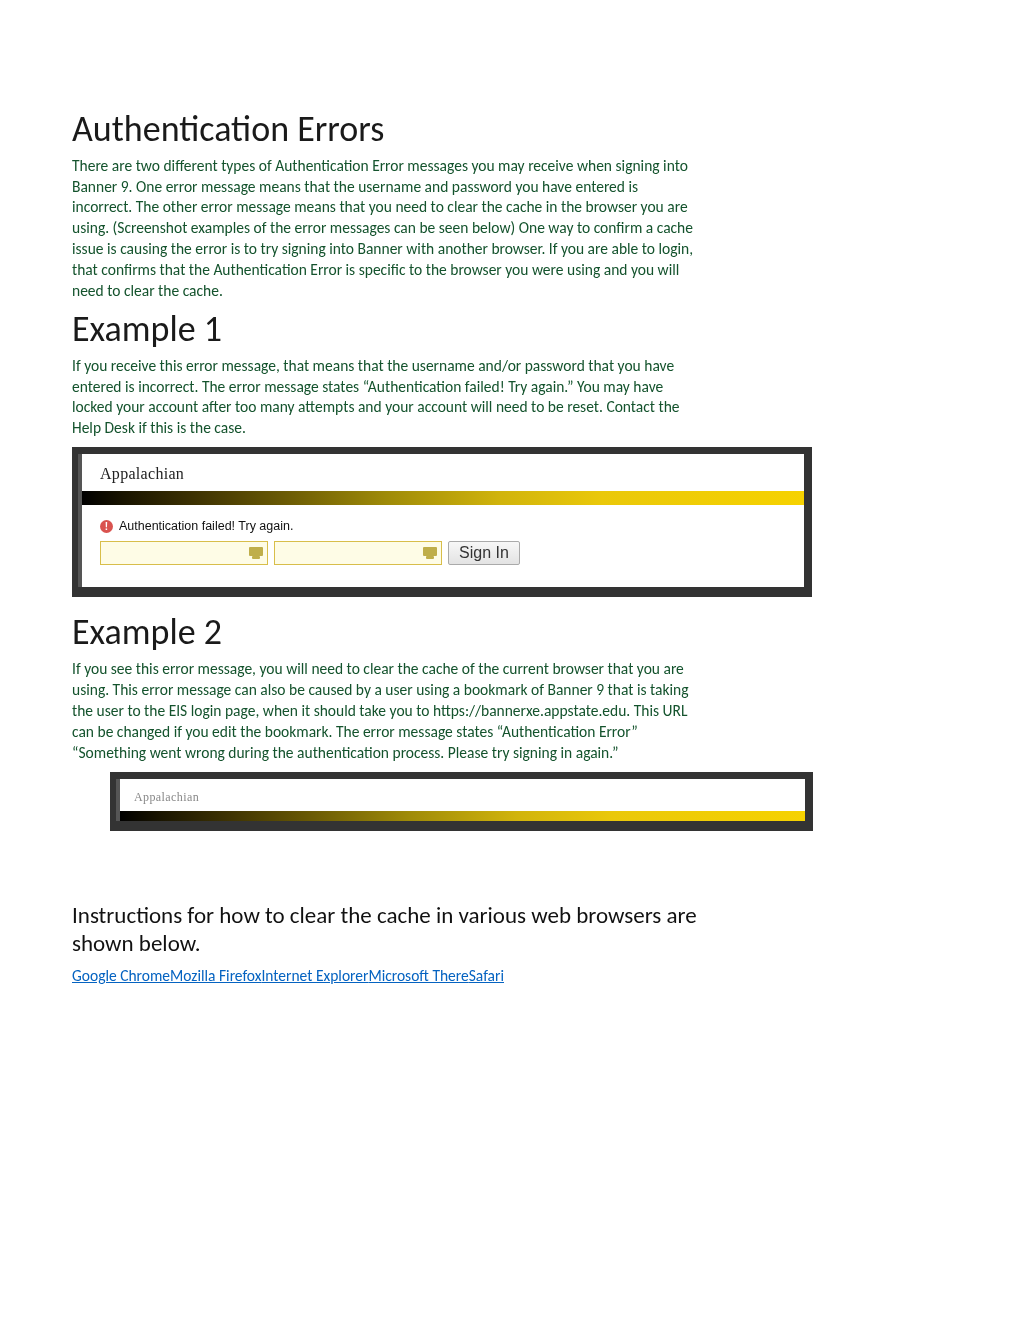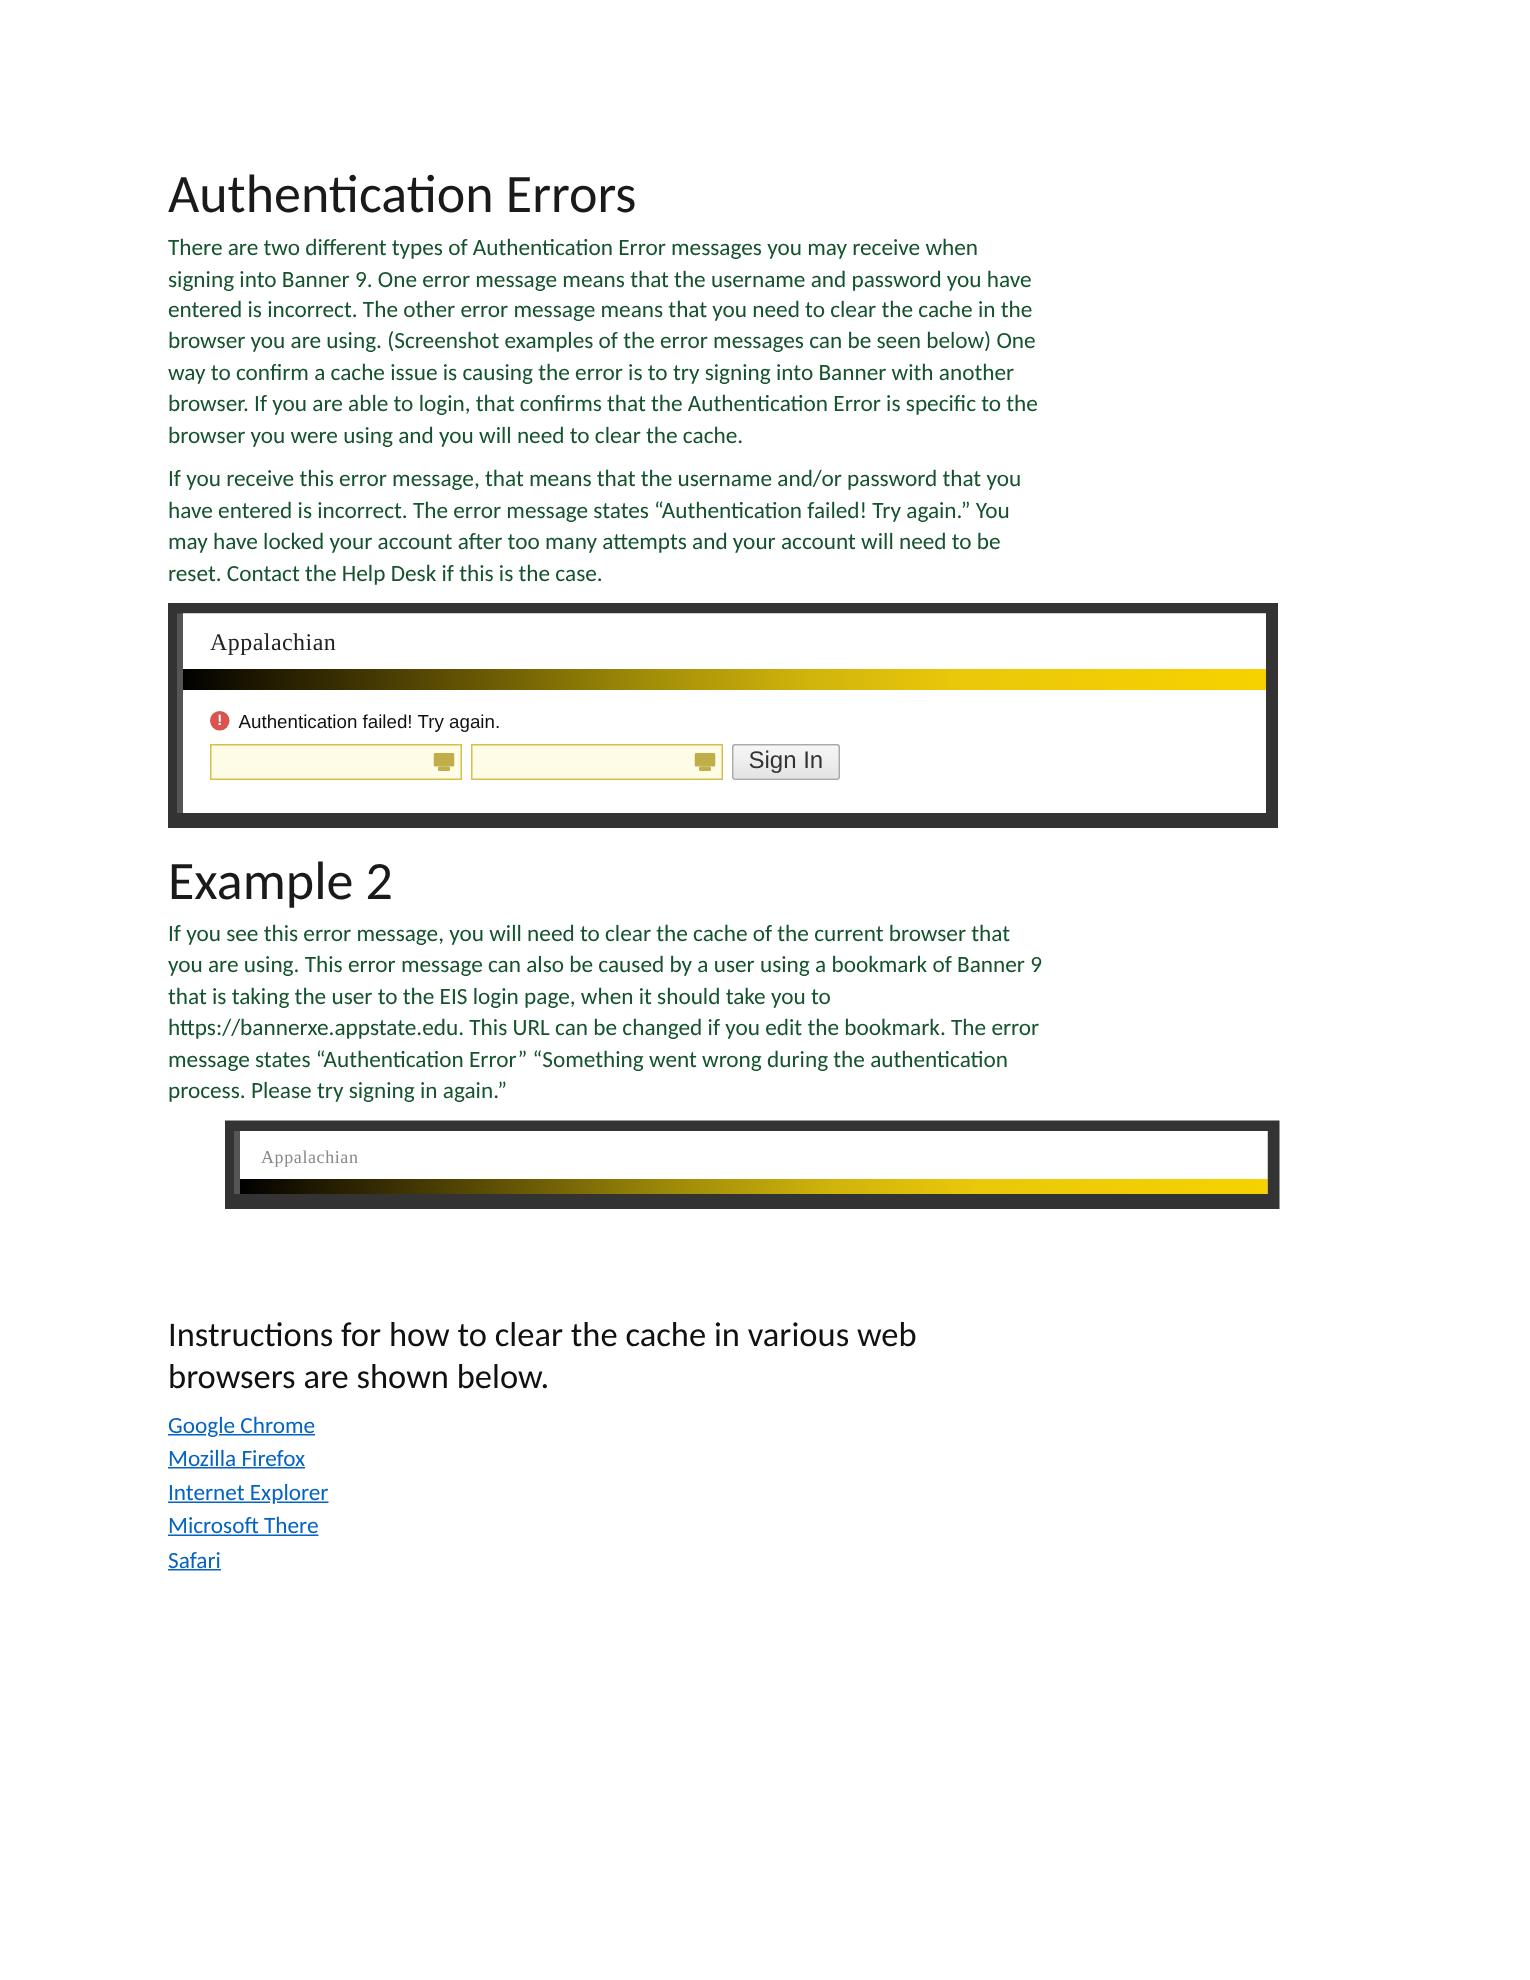--- a/index.html
+++ b/index.html
@@ -7,21 +7,21 @@
     padding: 0;
     background: #fff;
     font-family: Calibri, "Segoe UI", Arial, sans-serif;
     color: #111;
     width: 1020px;
   }
   .page {
     box-sizing: border-box;
     width: 808px;
     min-height: 1320px;
-    padding: 110px 110px 60px 112px;
+    padding: 110px 110px 60px 72px;
   }
   h1 {
     font-weight: 400;
     font-size: 36px;
     line-height: 1.1;
     margin: 0 0 6px 0;
     color: #1a1a1a;
   }
   p.body {
     font-size: 15.5px;
@@ -35,21 +35,21 @@
     color: #111;
   }
   a.link {
     color: #0563c1;
     text-decoration: underline;
     font-size: 15.5px;
     line-height: 1.45;
   }
   .links {
     display: flex;
-    flex-direction: column;
+    flex-direction: row;
     align-items: flex-start;
   }
 
   
   .sshot1-frame {
     width: 740px;
     background: #333;
     padding: 7px 8px 10px 6px;
     box-sizing: border-box;
     margin-top: 4px;
@@ -188,20 +188,21 @@
 </style>
 </head>
 <body>
 
 <div class="page">
 
   <h1>Authentication Errors</h1>
 
   <p class="body">There are two different types of Authentication Error messages you may receive when signing into Banner 9. One error message means that the username and password you have entered is incorrect. The other error message means that you need to clear the cache in the browser you are using. (Screenshot examples of the error messages can be seen below) One way to confirm a cache issue is causing the error is to try signing into Banner with another browser. If you are able to login, that confirms that the Authentication Error is specific to the browser you were using and you will need to clear the cache.</p>
 
+  <h1>Example 1</h1>
   <p class="body">If you receive this error message, that means that the username and/or password that you have entered is incorrect. The error message states “Authentication failed! Try again.” You may have locked your account after too many attempts and your account will need to be reset. Contact the Help Desk if this is the case.</p>
 
   <div class="sshot1-frame">
     <div class="sshot1-inner">
       <div class="sshot1-scroll"></div>
       <div class="sshot1-content">
         <div class="sshot1-hdr">
           <span class="logo1">Appalachian</span>
         </div>
         <div class="sshot1-bar"></div>

